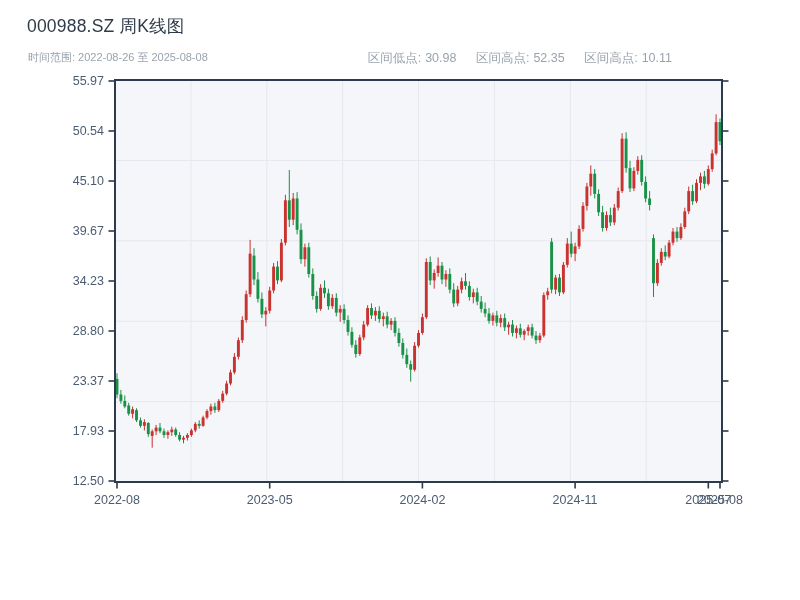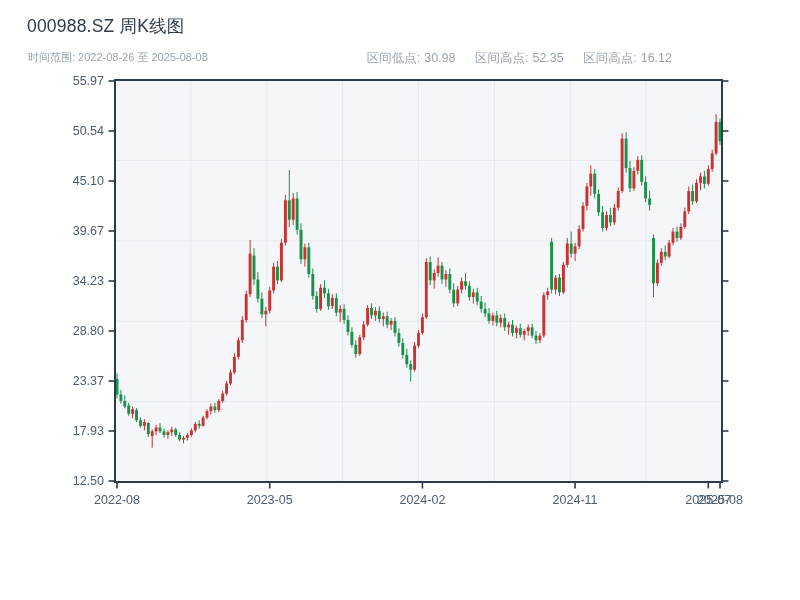--- a/index.html
+++ b/index.html
@@ -15,21 +15,21 @@
 </style>
 </head>
 <body>
 
 <div class="page">
   <div class="hdr-title">000988.SZ 周K线图</div>
   <div class="hdr-sub">时间范围: 2022-08-26 至 2025-08-08</div>
   <div class="hdr-stats">
     <span class="stat"><span>区间低点:</span><span class="val">30.98</span></span>
     <span class="stat"><span>区间高点:</span><span class="val">52.35</span></span>
-    <span class="stat"><span>区间高点:</span><span class="val">16.12</span></span>
+    <span class="stat"><span>区间高点:</span><span class="val">10.11</span></span>
   </div>
   <svg class="chart" id="kline-chart" width="800" height="540" viewBox="0 0 800 540">
       <rect x="115" y="80" width="607" height="402" fill="#f5f6f9"></rect>
       <line x1="115" y1="401.6" x2="722" y2="401.6" stroke="#e5e8ed" stroke-width="1"></line>
       <line x1="115" y1="321.2" x2="722" y2="321.2" stroke="#e5e8ed" stroke-width="1"></line>
       <line x1="115" y1="240.8" x2="722" y2="240.8" stroke="#e5e8ed" stroke-width="1"></line>
       <line x1="115" y1="160.4" x2="722" y2="160.4" stroke="#e5e8ed" stroke-width="1"></line>
       <line x1="190.9" y1="80" x2="190.9" y2="482" stroke="#e5e8ed" stroke-width="1"></line>
       <line x1="266.8" y1="80" x2="266.8" y2="482" stroke="#e5e8ed" stroke-width="1"></line>
       <line x1="342.6" y1="80" x2="342.6" y2="482" stroke="#e5e8ed" stroke-width="1"></line>

